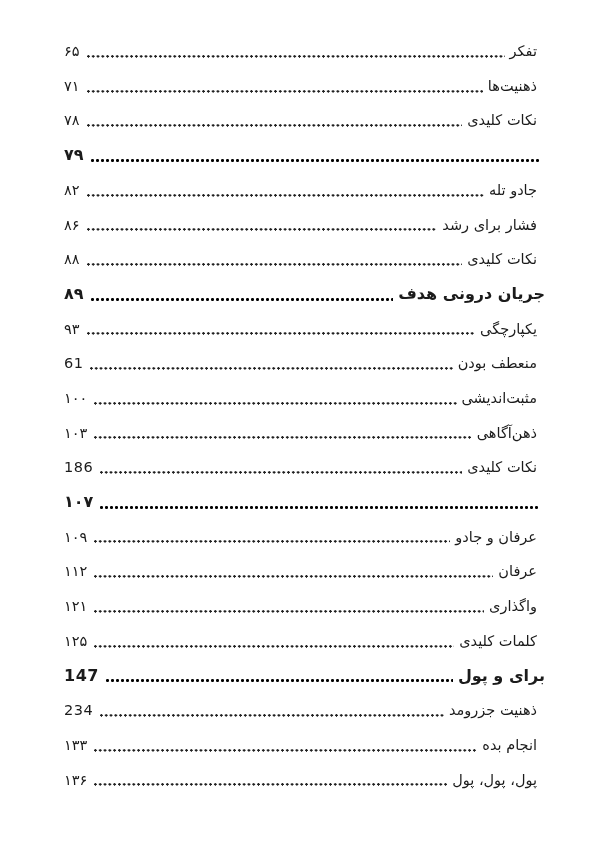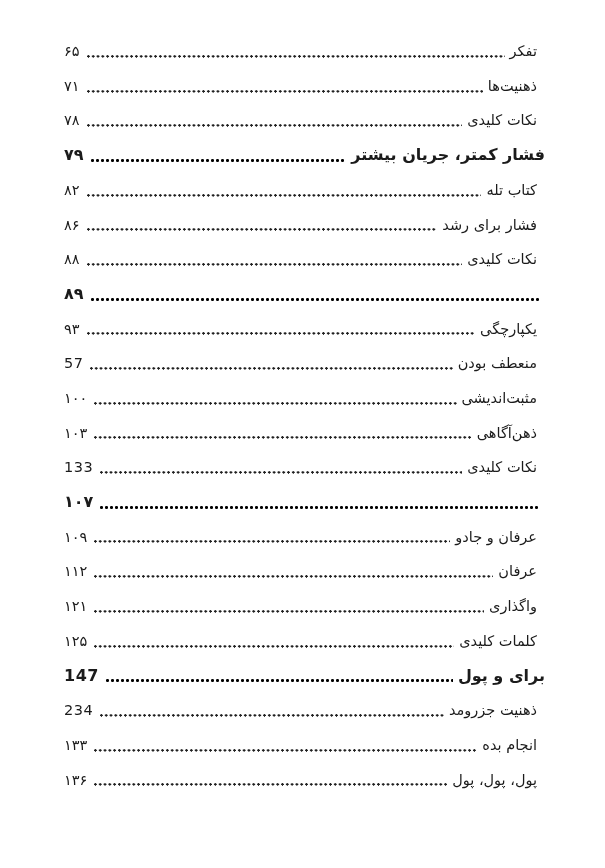--- a/index.html
+++ b/index.html
@@ -81,76 +81,76 @@
     <span class="num">۷۱</span>
   </div>
 
   <div class="toc-row sub">
     <span class="title">نکات کلیدی</span>
     <span class="leader"></span>
     <span class="num">۷۸</span>
   </div>
 
   <div class="toc-row chapter">
-    <span class="title">فشار کمتر، جریان بیشتر</span>
     <span class="leader"></span>
     <span class="num">۷۹</span>
   </div>
 
   <div class="toc-row sub">
-    <span class="title">کتاب تله</span>
+    <span class="title">جادو تله</span>
     <span class="leader"></span>
     <span class="num">۸۲</span>
   </div>
 
   <div class="toc-row sub">
     <span class="title">فشار برای رشد</span>
     <span class="leader"></span>
     <span class="num">۸۶</span>
   </div>
 
   <div class="toc-row sub">
     <span class="title">نکات کلیدی</span>
     <span class="leader"></span>
     <span class="num">۸۸</span>
   </div>
 
   <div class="toc-row chapter">
+    <span class="title">جریان درونی هدف</span>
     <span class="leader"></span>
     <span class="num">۸۹</span>
   </div>
 
   <div class="toc-row sub">
     <span class="title">یکپارچگی</span>
     <span class="leader"></span>
     <span class="num">۹۳</span>
   </div>
 
   <div class="toc-row sub">
     <span class="title">منعطف بودن</span>
     <span class="leader"></span>
-    <span class="num">57</span>
+    <span class="num">61</span>
   </div>
 
   <div class="toc-row sub">
     <span class="title">مثبت‌اندیشی</span>
     <span class="leader"></span>
     <span class="num">۱۰۰</span>
   </div>
 
   <div class="toc-row sub">
     <span class="title">ذهن‌آگاهی</span>
     <span class="leader"></span>
     <span class="num">۱۰۳</span>
   </div>
 
   <div class="toc-row sub">
     <span class="title">نکات کلیدی</span>
     <span class="leader"></span>
-    <span class="num">133</span>
+    <span class="num">186</span>
   </div>
 
   <div class="toc-row chapter">
     <span class="leader"></span>
     <span class="num">۱۰۷</span>
   </div>
 
   <div class="toc-row sub">
     <span class="title">عرفان و جادو</span>
     <span class="leader"></span>

